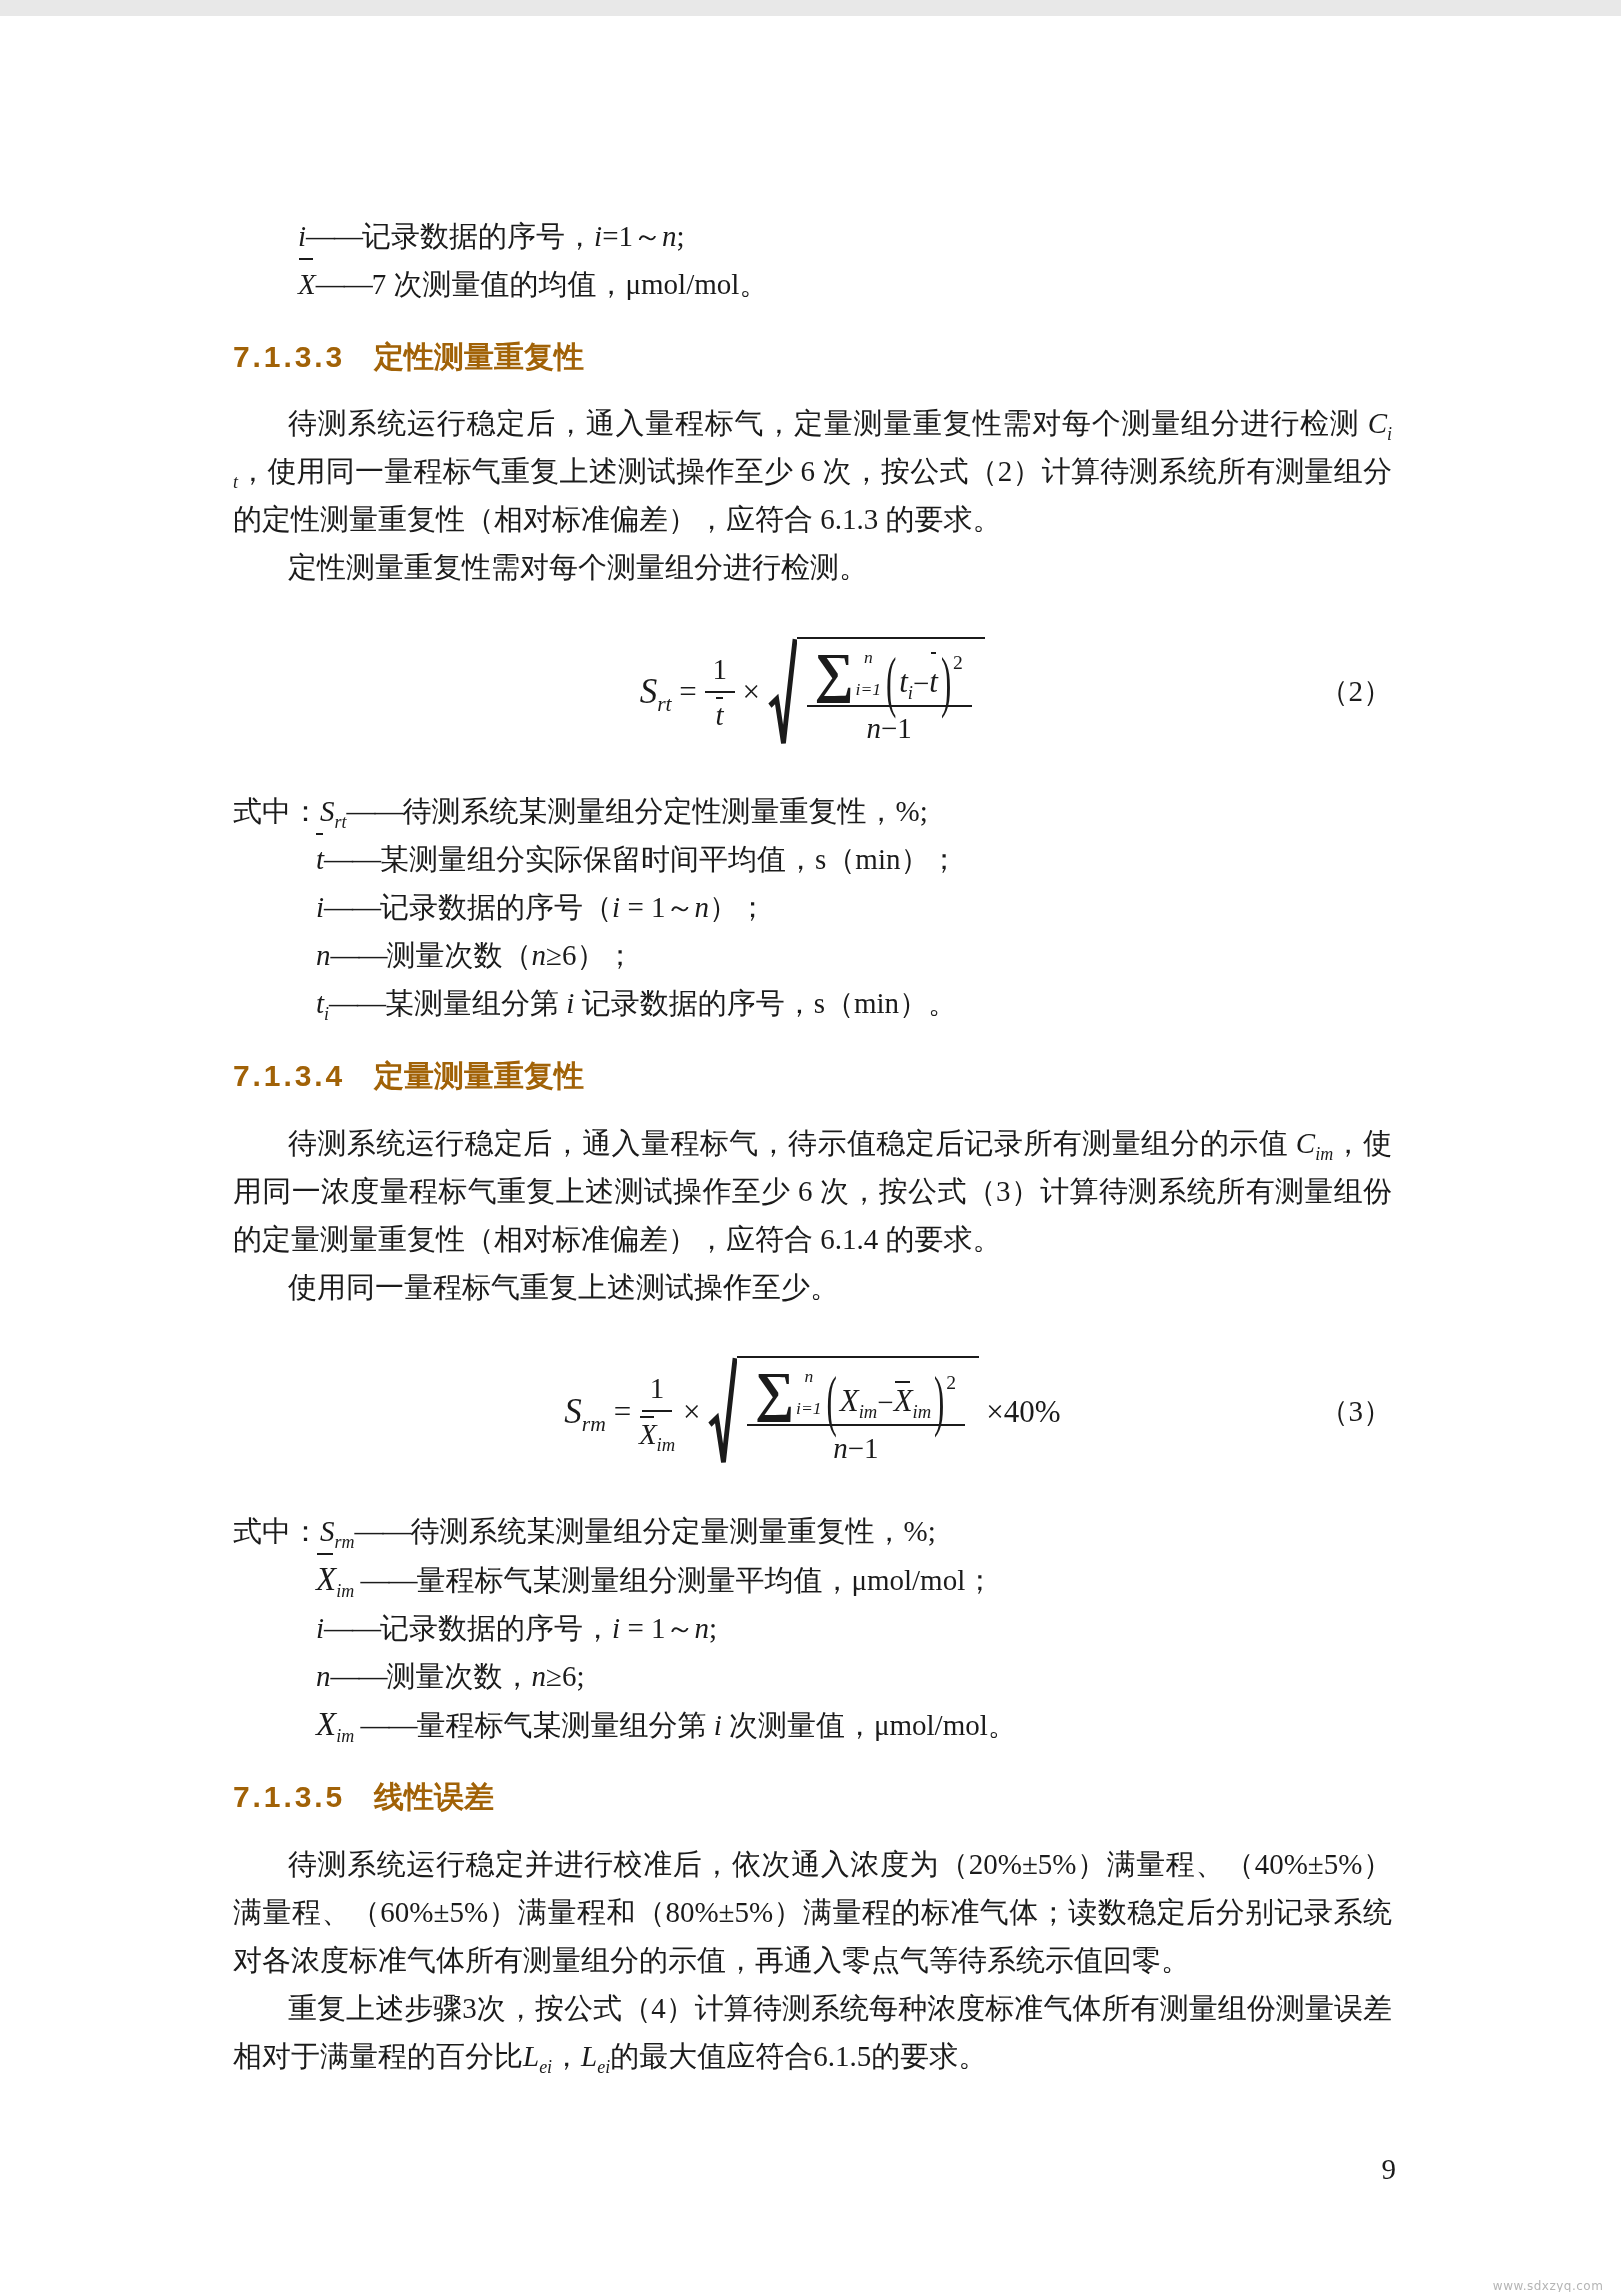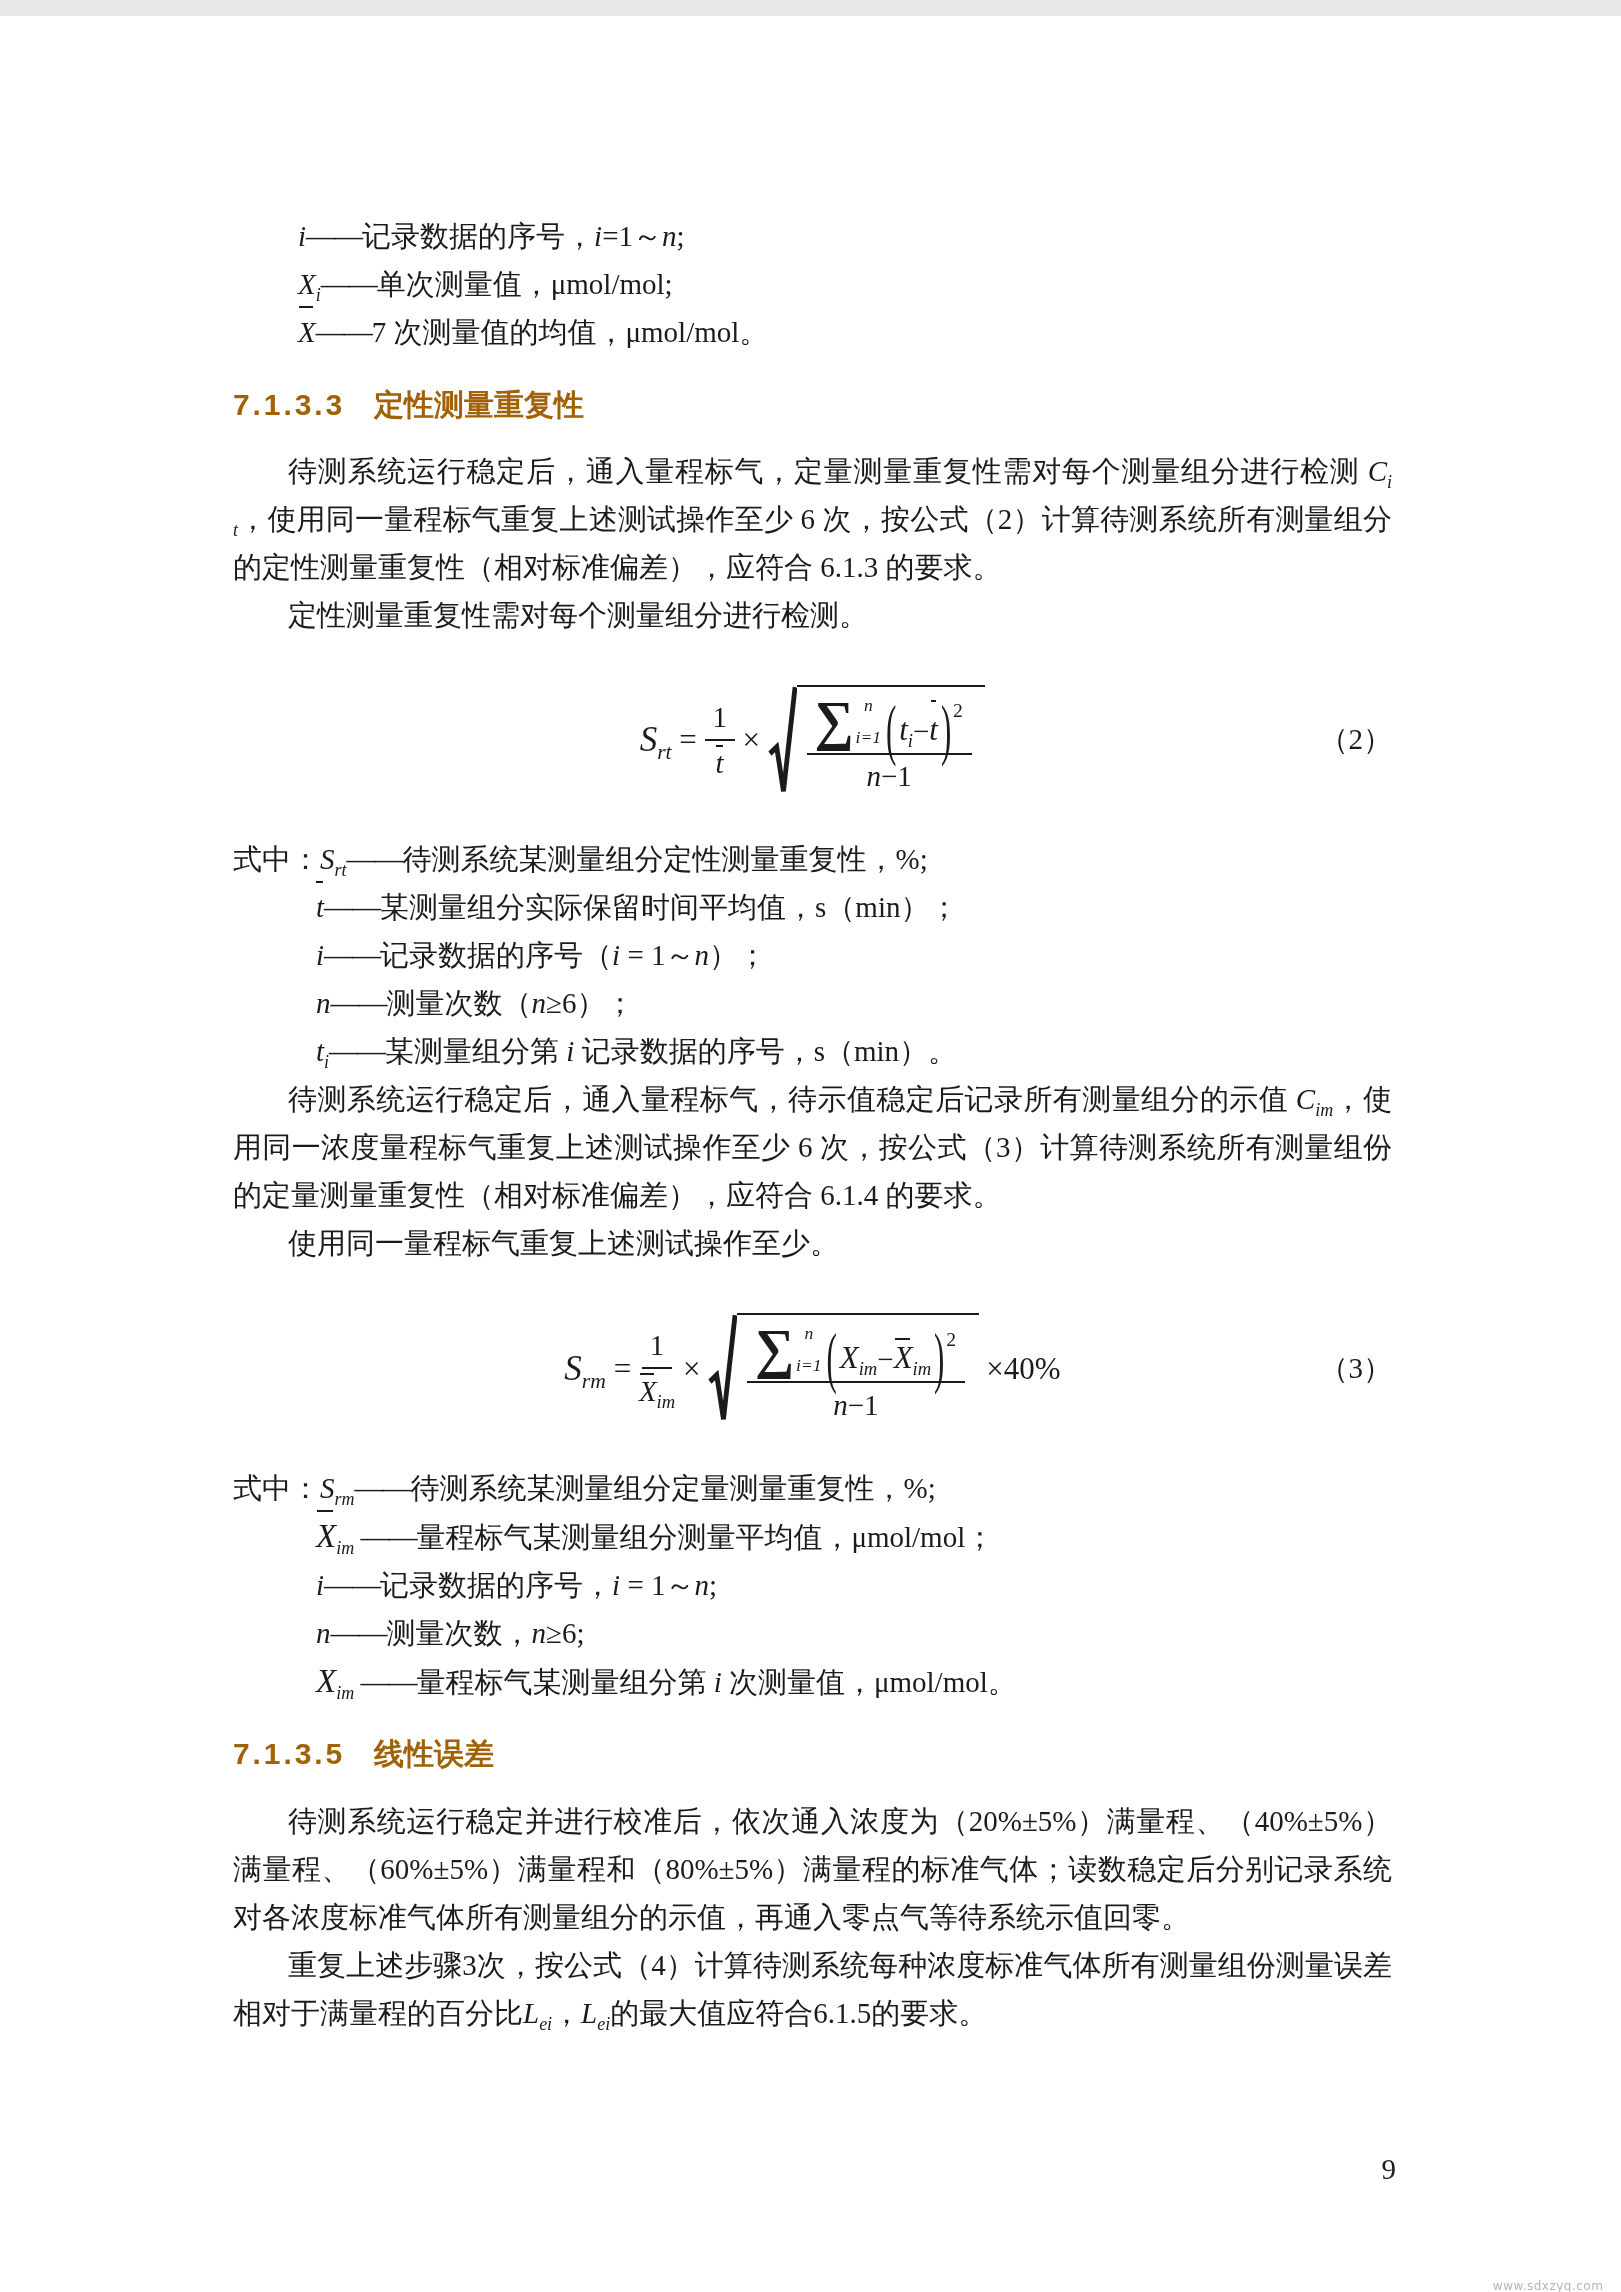--- a/index.html
+++ b/index.html
@@ -94,21 +94,20 @@
   }
 </style>
 </head>
 <body>
 
 <div class="page">
   <div class="content">
 
     <div>
       <div class="def-line pad-intro"><span class="sym">i</span><span class="dash">——</span><span><span>记录数据的序号，</span><span class="it">i</span><span>=1～</span><span class="it">n</span><span>;</span></span></div>
-      <div class="def-line pad-intro"><span class="sym">X</span><sub>i</sub><span class="dash">——</span><span><span>单次测量值，μmol/mol;</span></span></div>
       <div class="def-line pad-intro"><span class="sym obar">X</span><span class="dash">——</span><span><span>7 次测量值的均值，μmol/mol。</span></span></div>
     </div>
 
     <div class="heading"><span class="h-no">7.1.3.3</span><span class="h-title">定性测量重复性</span></div>
     <p class="para indent"><span>待测系统运行稳定后，通入量程标气，定量测量重复性需对每个测量组分进行检测 </span><span class="it">C</span><sub class="it">it</sub><span>，使用同一量程标气重复上述测试操作至少 6 次，按公式（2）计算待测系统所有测量组分的定性测量重复性（相对标准偏差），应符合 6.1.3 的要求。</span></p>
     <p class="para indent"><span>定性测量重复性需对每个测量组分进行检测。</span></p>
 
     <div class="formula-block">
       <div class="eq">
         <span class="lhs"><span class="mi">S</span><sub class="mi">rt</sub></span>
@@ -148,20 +147,21 @@
     </div>
 
     <div>
       <div class="def-line"><span class="where-label">式中：</span><span class="sym">S</span><sub>rt</sub><span class="dash">——</span><span><span>待测系统某测量组分定性测量重复性，%;</span></span></div>
       <div class="def-line pad-where"><span class="sym obar">t</span><span class="dash">——</span><span><span>某测量组分实际保留时间平均值，s（min）；</span></span></div>
       <div class="def-line pad-where"><span class="sym">i</span><span class="dash">——</span><span><span>记录数据的序号（</span><span class="it">i</span><span> = 1～</span><span class="it">n</span><span>）；</span></span></div>
       <div class="def-line pad-where"><span class="sym">n</span><span class="dash">——</span><span><span>测量次数（</span><span class="it">n</span><span>≥6）；</span></span></div>
       <div class="def-line pad-where"><span class="sym">t</span><sub>i</sub><span class="dash">——</span><span><span>某测量组分第 </span><span class="it">i</span><span> 记录数据的序号，s（min）。</span></span></div>
     </div>
 
+    <div class="heading"><span class="h-no">7.1.3.4</span><span class="h-title">定量测量重复性</span></div>
     <p class="para indent"><span>待测系统运行稳定后，通入量程标气，待示值稳定后记录所有测量组分的示值 </span><span class="it">C</span><sub class="it">im</sub><span>，使用同一浓度量程标气重复上述测试操作至少 6 次，按公式（3）计算待测系统所有测量组份的定量测量重复性（相对标准偏差），应符合 6.1.4 的要求。</span></p>
     <p class="para indent"><span>使用同一量程标气重复上述测试操作至少。</span></p>
 
     <div class="formula-block">
       <div class="eq">
         <span class="lhs"><span class="mi">S</span><sub class="mi">rm</sub></span>
         <span class="op">=</span>
         <span class="frac">
           <span class="fnum up">1</span>
           <span class="fden"><span class="mi obar">X</span><sub class="mi">im</sub></span>

